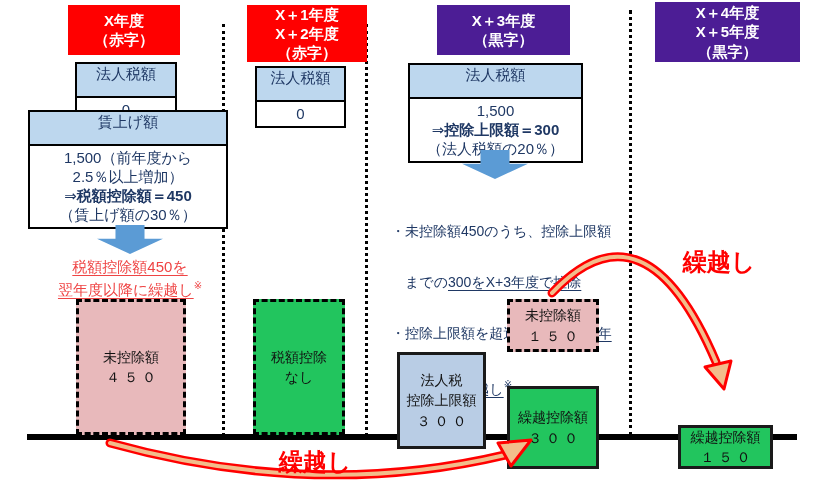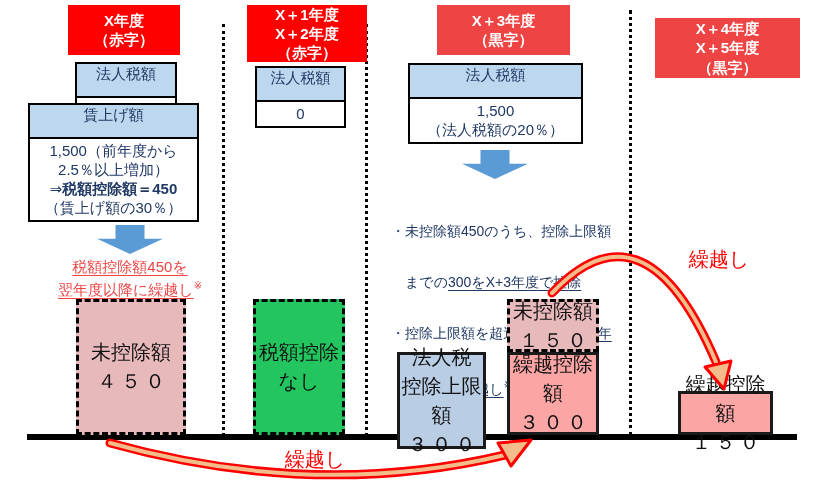--- a/index.html
+++ b/index.html
@@ -8,49 +8,49 @@
     font-family:"Liberation Sans","DejaVu Sans",sans-serif;
     overflow:hidden;color:#1F3864;
   }
   .abs{position:absolute;box-sizing:border-box;}
   
   .yearhdr{
     display:flex;flex-direction:column;justify-content:center;
     color:#fff;font-weight:bold;font-size:15px;line-height:1.28;text-align:center;
   }
   .yearhdr.red{background:#FF0000;}
-  .yearhdr.blk{background:#ef4444;}
+  .yearhdr.blk{background:#4c1d95;}
   
   .taxbox{border:2px solid #000;background:#fff;text-align:center;}
   .taxbox-head{background:#BDD7EE;color:#1F3864;border-bottom:2px solid #000;
     font-size:15px;padding:1px 0 12px 0;}
   .taxbox-body{color:#1F3864;font-size:15px;padding:2px 0 3px 0;line-height:19px;}
   .taxbox-body b{font-weight:bold;}
   
   .downarrow{background:#5B9BD5;
     clip-path:polygon(28% 0,72% 0,72% 47%,100% 47%,50% 100%,0 47%,28% 47%);}
   
   .note{color:#ef4444;font-size:15px;line-height:19px;text-align:center;}
   .note3{color:#1F3864;font-size:14px;line-height:17px;text-align:left;white-space:pre-wrap;}
   .u{text-decoration:underline;text-underline-offset:3px;}
   .sup{font-size:10px;vertical-align:super;text-decoration:none;}
   
   .bar{display:flex;flex-direction:column;justify-content:center;align-items:center;
-    text-align:center;font-size:20px;color:#111;line-height:1.45;}
+    text-align:center;font-size:14px;color:#111;line-height:1.45;}
   .bar .num{letter-spacing:4px;text-indent:4px;}
   .dashedb{border:3px dashed #000;}
   .solidb{border:3px solid #1a1a1a;}
   .pink{background:#E8B9BB;}
   .blue{background:#B9CDE5;}
-  .green{background:#fca5a5;}
+  .green{background:#22c55e;margin-top:34px;}
   .white{background:#22c55e;align-items:center;}
   
   .baseline{background:#000;}
   .divider{width:0;border-left:3px dotted #000;}
-  .redlabel{color:#FF0000;font-weight:normal;font-size:20px;text-align:center;}
+  .redlabel{color:#FF0000;font-weight:bold;font-size:24px;text-align:center;}
   svg.overlay{position:absolute;left:0;top:0;pointer-events:none;}
 </style>
 </head>
 <body>
 
 <div id="canvas">
 
   <div class="abs divider" style="left:222px;top:24px;height:412px;"></div>
   <div class="abs divider" style="left:365px;top:24px;height:412px;"></div>
   <div class="abs divider" style="left:629px;top:10px;height:426px;"></div>
@@ -60,21 +60,21 @@
   <div class="abs yearhdr red" style="left:68px;top:5px;width:112px;height:50px;">
     <div>X年度</div>
     <div>（赤字）</div>
   </div>
 
   <div class="abs taxbox" style="left:75px;top:62px;width:102px;">
     <div class="taxbox-head">法人税額</div>
     <div class="taxbox-body">0</div>
   </div>
 
-  <div class="abs taxbox" style="left:28px;top:103px;width:171px;">
+  <div class="abs taxbox" style="left:28px;top:110px;width:200px;">
     <div class="taxbox-head">賃上げ額</div>
     <div class="taxbox-body">
       <div>1,500（前年度から</div>
       <div>2.5％以上増加）</div>
       <div><span>⇒</span><b>税額控除額＝450</b></div>
       <div>（賃上げ額の30％）</div>
     </div>
   </div>
 
   <div class="abs downarrow" style="left:97px;top:225px;width:66px;height:29px;"></div>
@@ -107,20 +107,21 @@
 
   <div class="abs yearhdr blk" style="left:437px;top:5px;width:133px;height:50px;">
     <div>X＋3年度</div>
     <div>（黒字）</div>
   </div>
 
   <div class="abs taxbox" style="left:408px;top:63px;width:175px;">
     <div class="taxbox-head">法人税額</div>
     <div class="taxbox-body">
       <div>1,500</div>
+      <div><span>⇒</span><b>控除上限額＝300</b></div>
       <div>（法人税額の20％）</div>
     </div>
   </div>
 
   <div class="abs downarrow" style="left:462px;top:150px;width:66px;height:29px;"></div>
 
   <div class="abs note3" style="left:391px;top:189px;width:252px;">
     <div>・未控除額450のうち、控除上限額</div>
     <div><span>　までの</span><span class="u">300をX+3年度で控除</span></div>
     <div><span>・控除上限額を超過する</span><span class="u">150を翌年</span></div>
@@ -136,21 +137,21 @@
   <div class="abs bar pink dashedb" style="left:507px;top:299px;width:92px;height:53px;">
     <div>未控除額</div>
     <div class="num">１５０</div>
   </div>
 
   <div class="abs bar green solidb" style="left:507px;top:352px;width:92px;height:83px;">
     <div>繰越控除額</div>
     <div class="num">３００</div>
   </div>
 
-  <div class="abs yearhdr blk" style="left:655px;top:18px;width:145px;height:60px;">
+  <div class="abs yearhdr blk" style="left:655px;top:2px;width:145px;height:60px;">
     <div>X＋4年度</div>
     <div>X＋5年度</div>
     <div>（黒字）</div>
   </div>
 
   <div class="abs bar green solidb" style="left:678px;top:391px;width:95px;height:44px;">
     <div>繰越控除額</div>
     <div class="num">１５０</div>
   </div>
 

